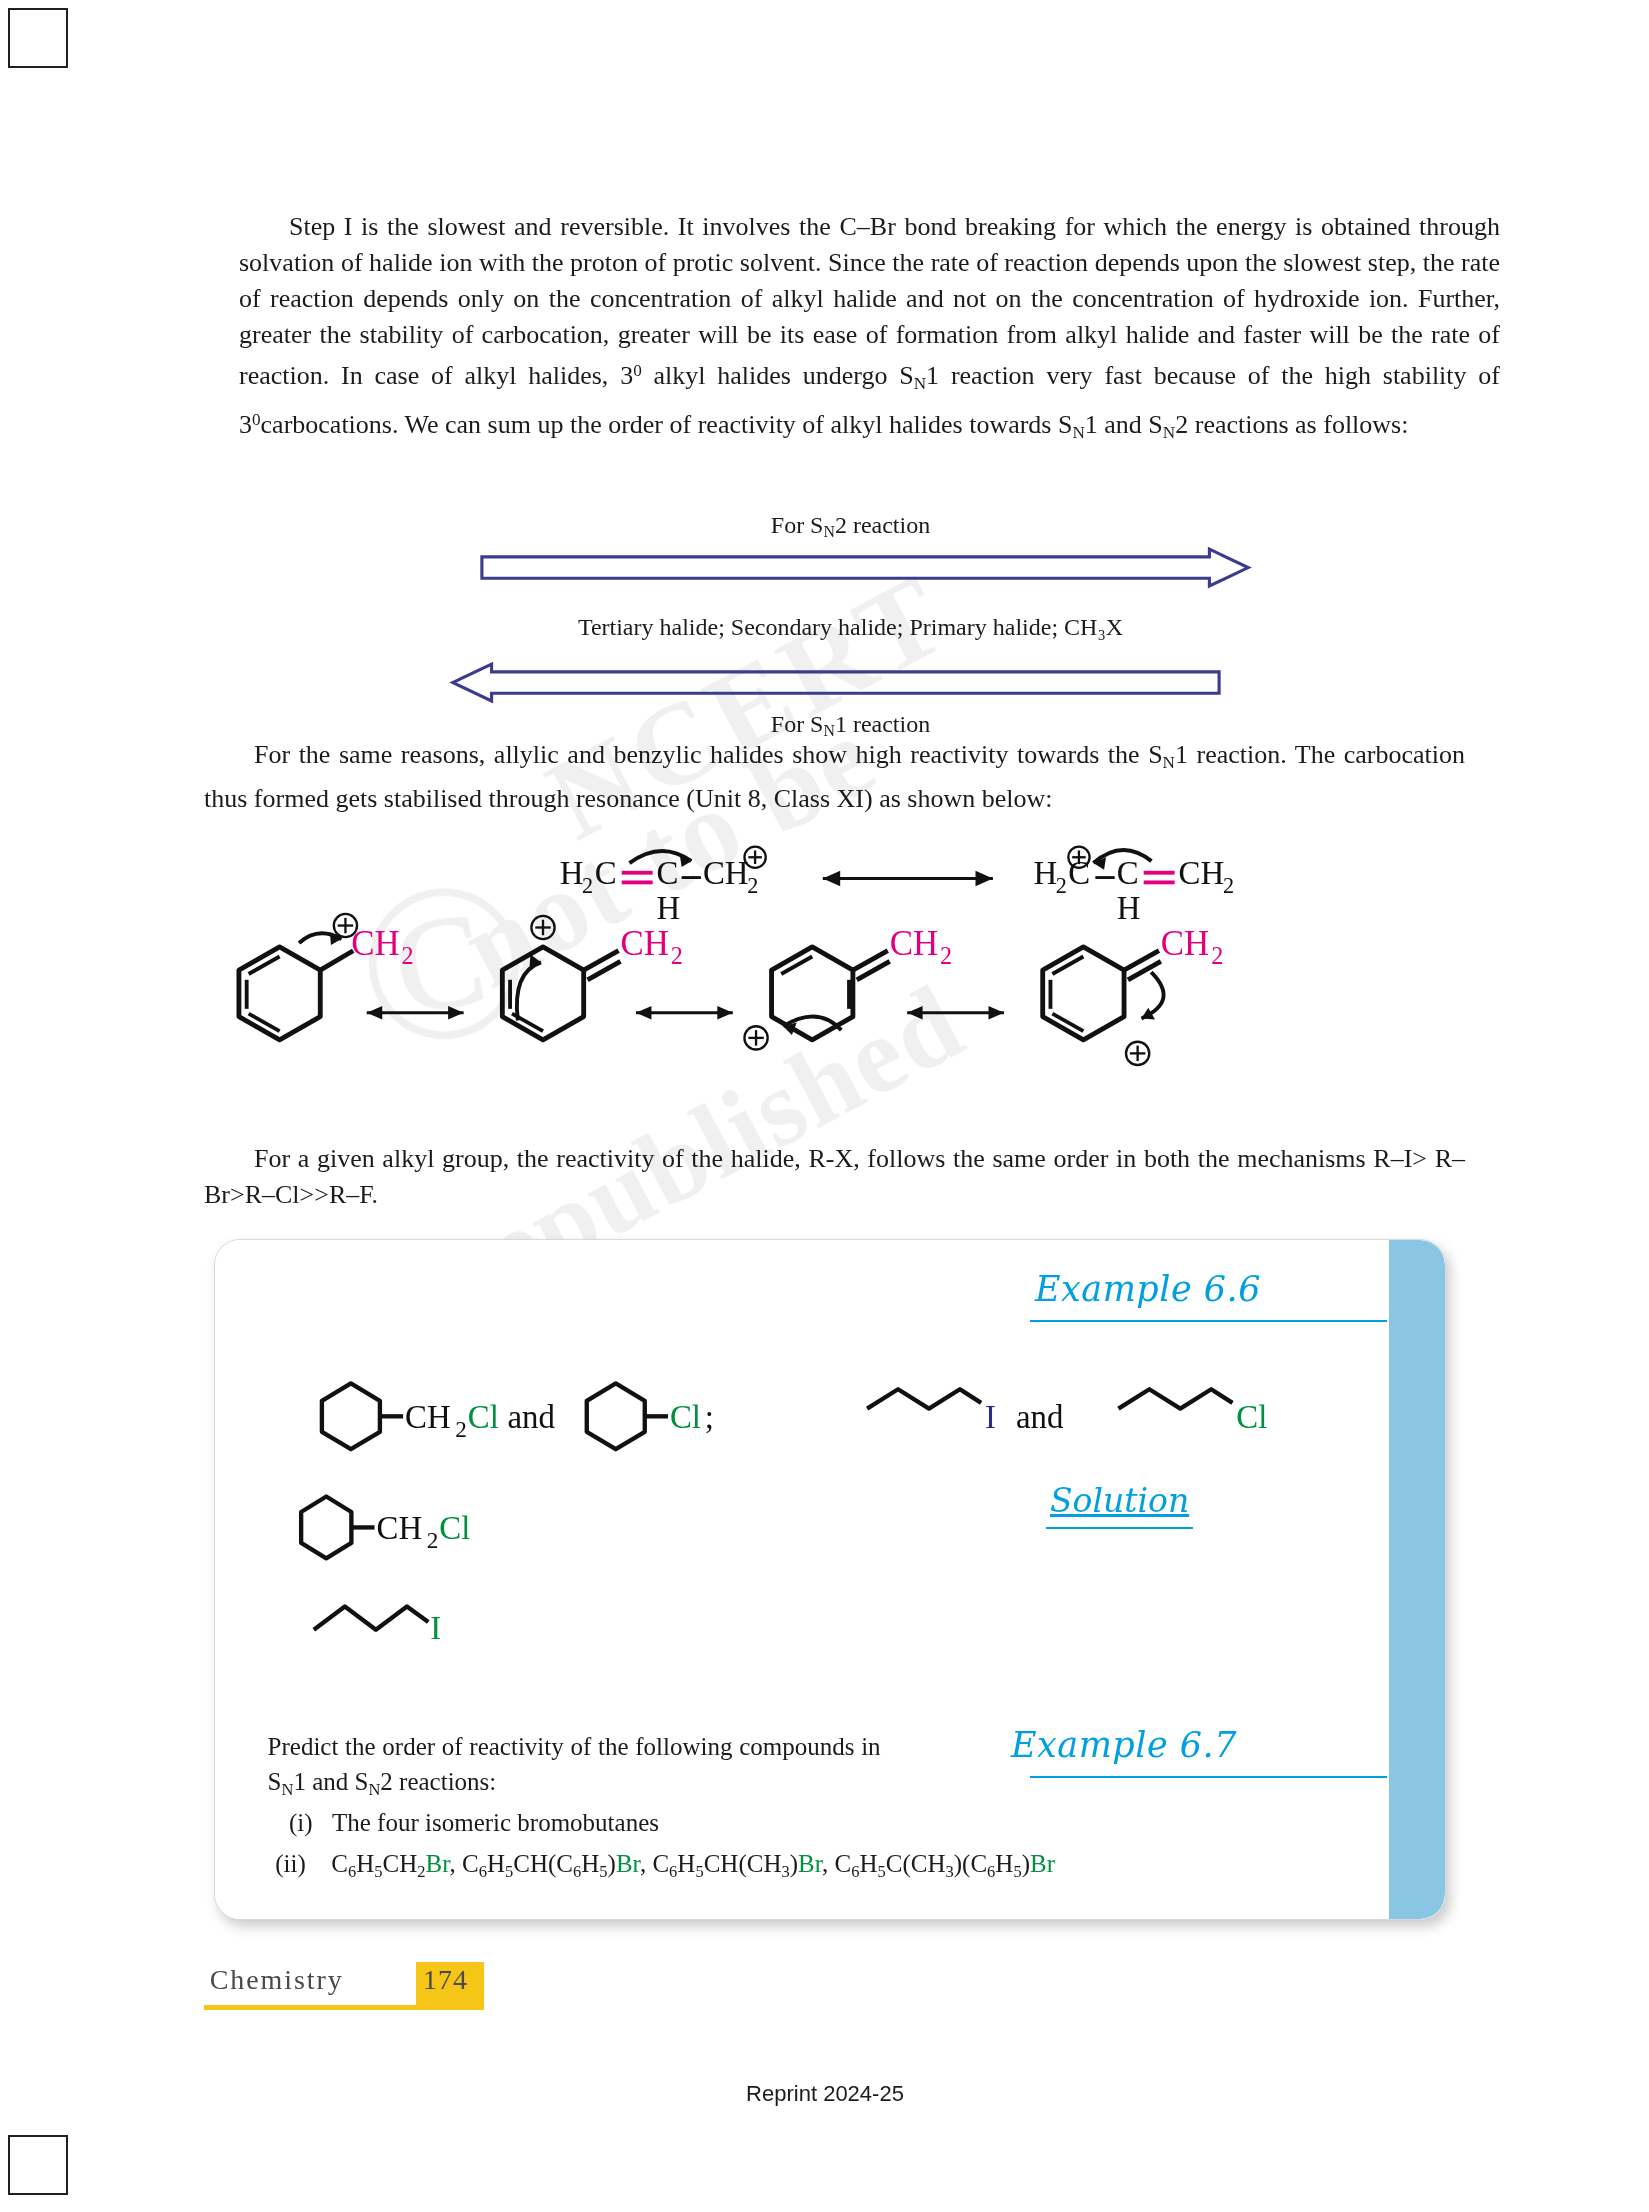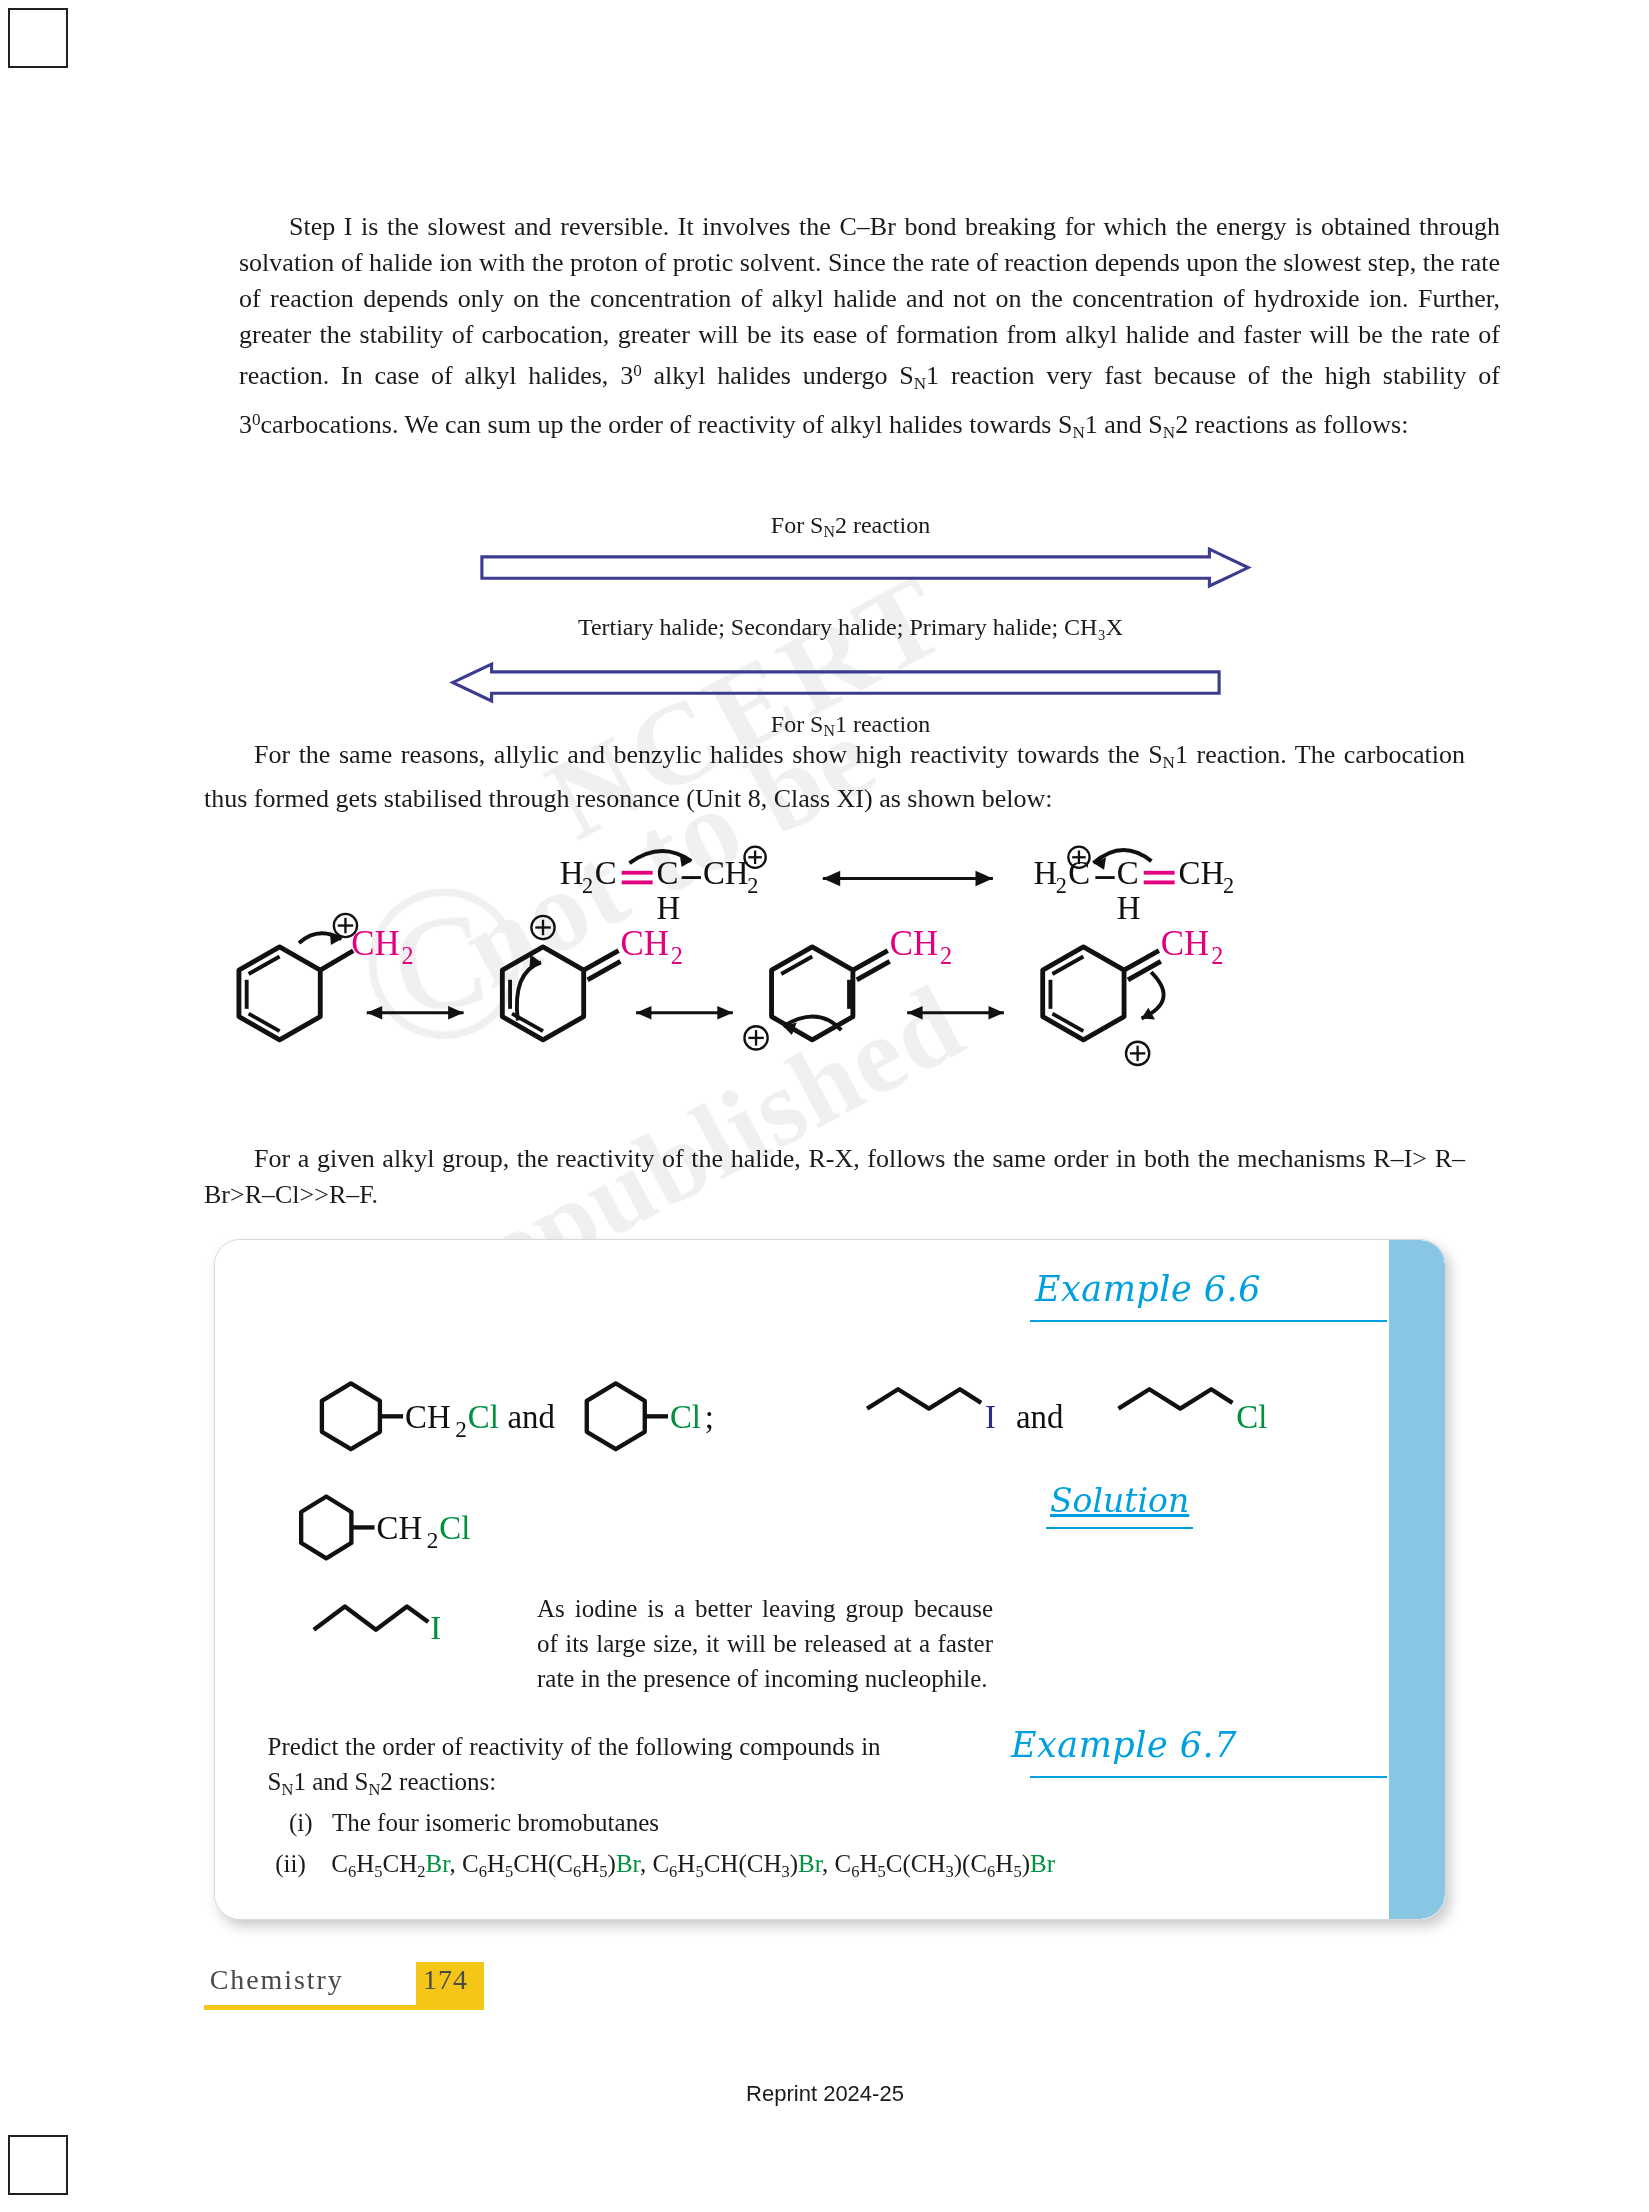--- a/index.html
+++ b/index.html
@@ -338,21 +338,20 @@
       <div class="struct" style="left:54px;top:349px;">
         <svg width="194" height="68" viewBox="0 0 200 70">
           <g stroke="#111" stroke-width="4.5" fill="none" stroke-linejoin="round">
             <polyline points="6,42 38,18 70,42 102,18 124,34"></polyline>
           </g>
           <g font-family="Liberation Serif, serif" font-size="34">
             <text x="126" y="52" fill="#00913f">I</text>
           </g>
         </svg>
       </div>
-      <div class="ex-text just" style="left:283px;top:351px;width:456px;">As iodine is a better leaving group because of its large size, it will be released at a faster rate in the presence of incoming nucleophile.</div>
 
       <div class="ex-title" style="left:757px;top:485px;text-align:right;">Example  6.7</div>
       <div class="ex-rule" style="left:776px;top:536px;width:357px;"></div>
 
       <div class="ex-text just" style="left:13.6px;top:489px;width:613px;">
         <span>Predict  the  order  of  reactivity  of  the  following compounds in S</span><sub>N</sub><span>1 and S</span><sub>N</sub><span>2 reactions:</span>
       </div>
 
       <div class="ex-text" style="left:35px;top:565px;width:699px;">
         <span style="display:inline-block;width:43px;">(i)</span><span>The four isomeric bromobutanes</span>

